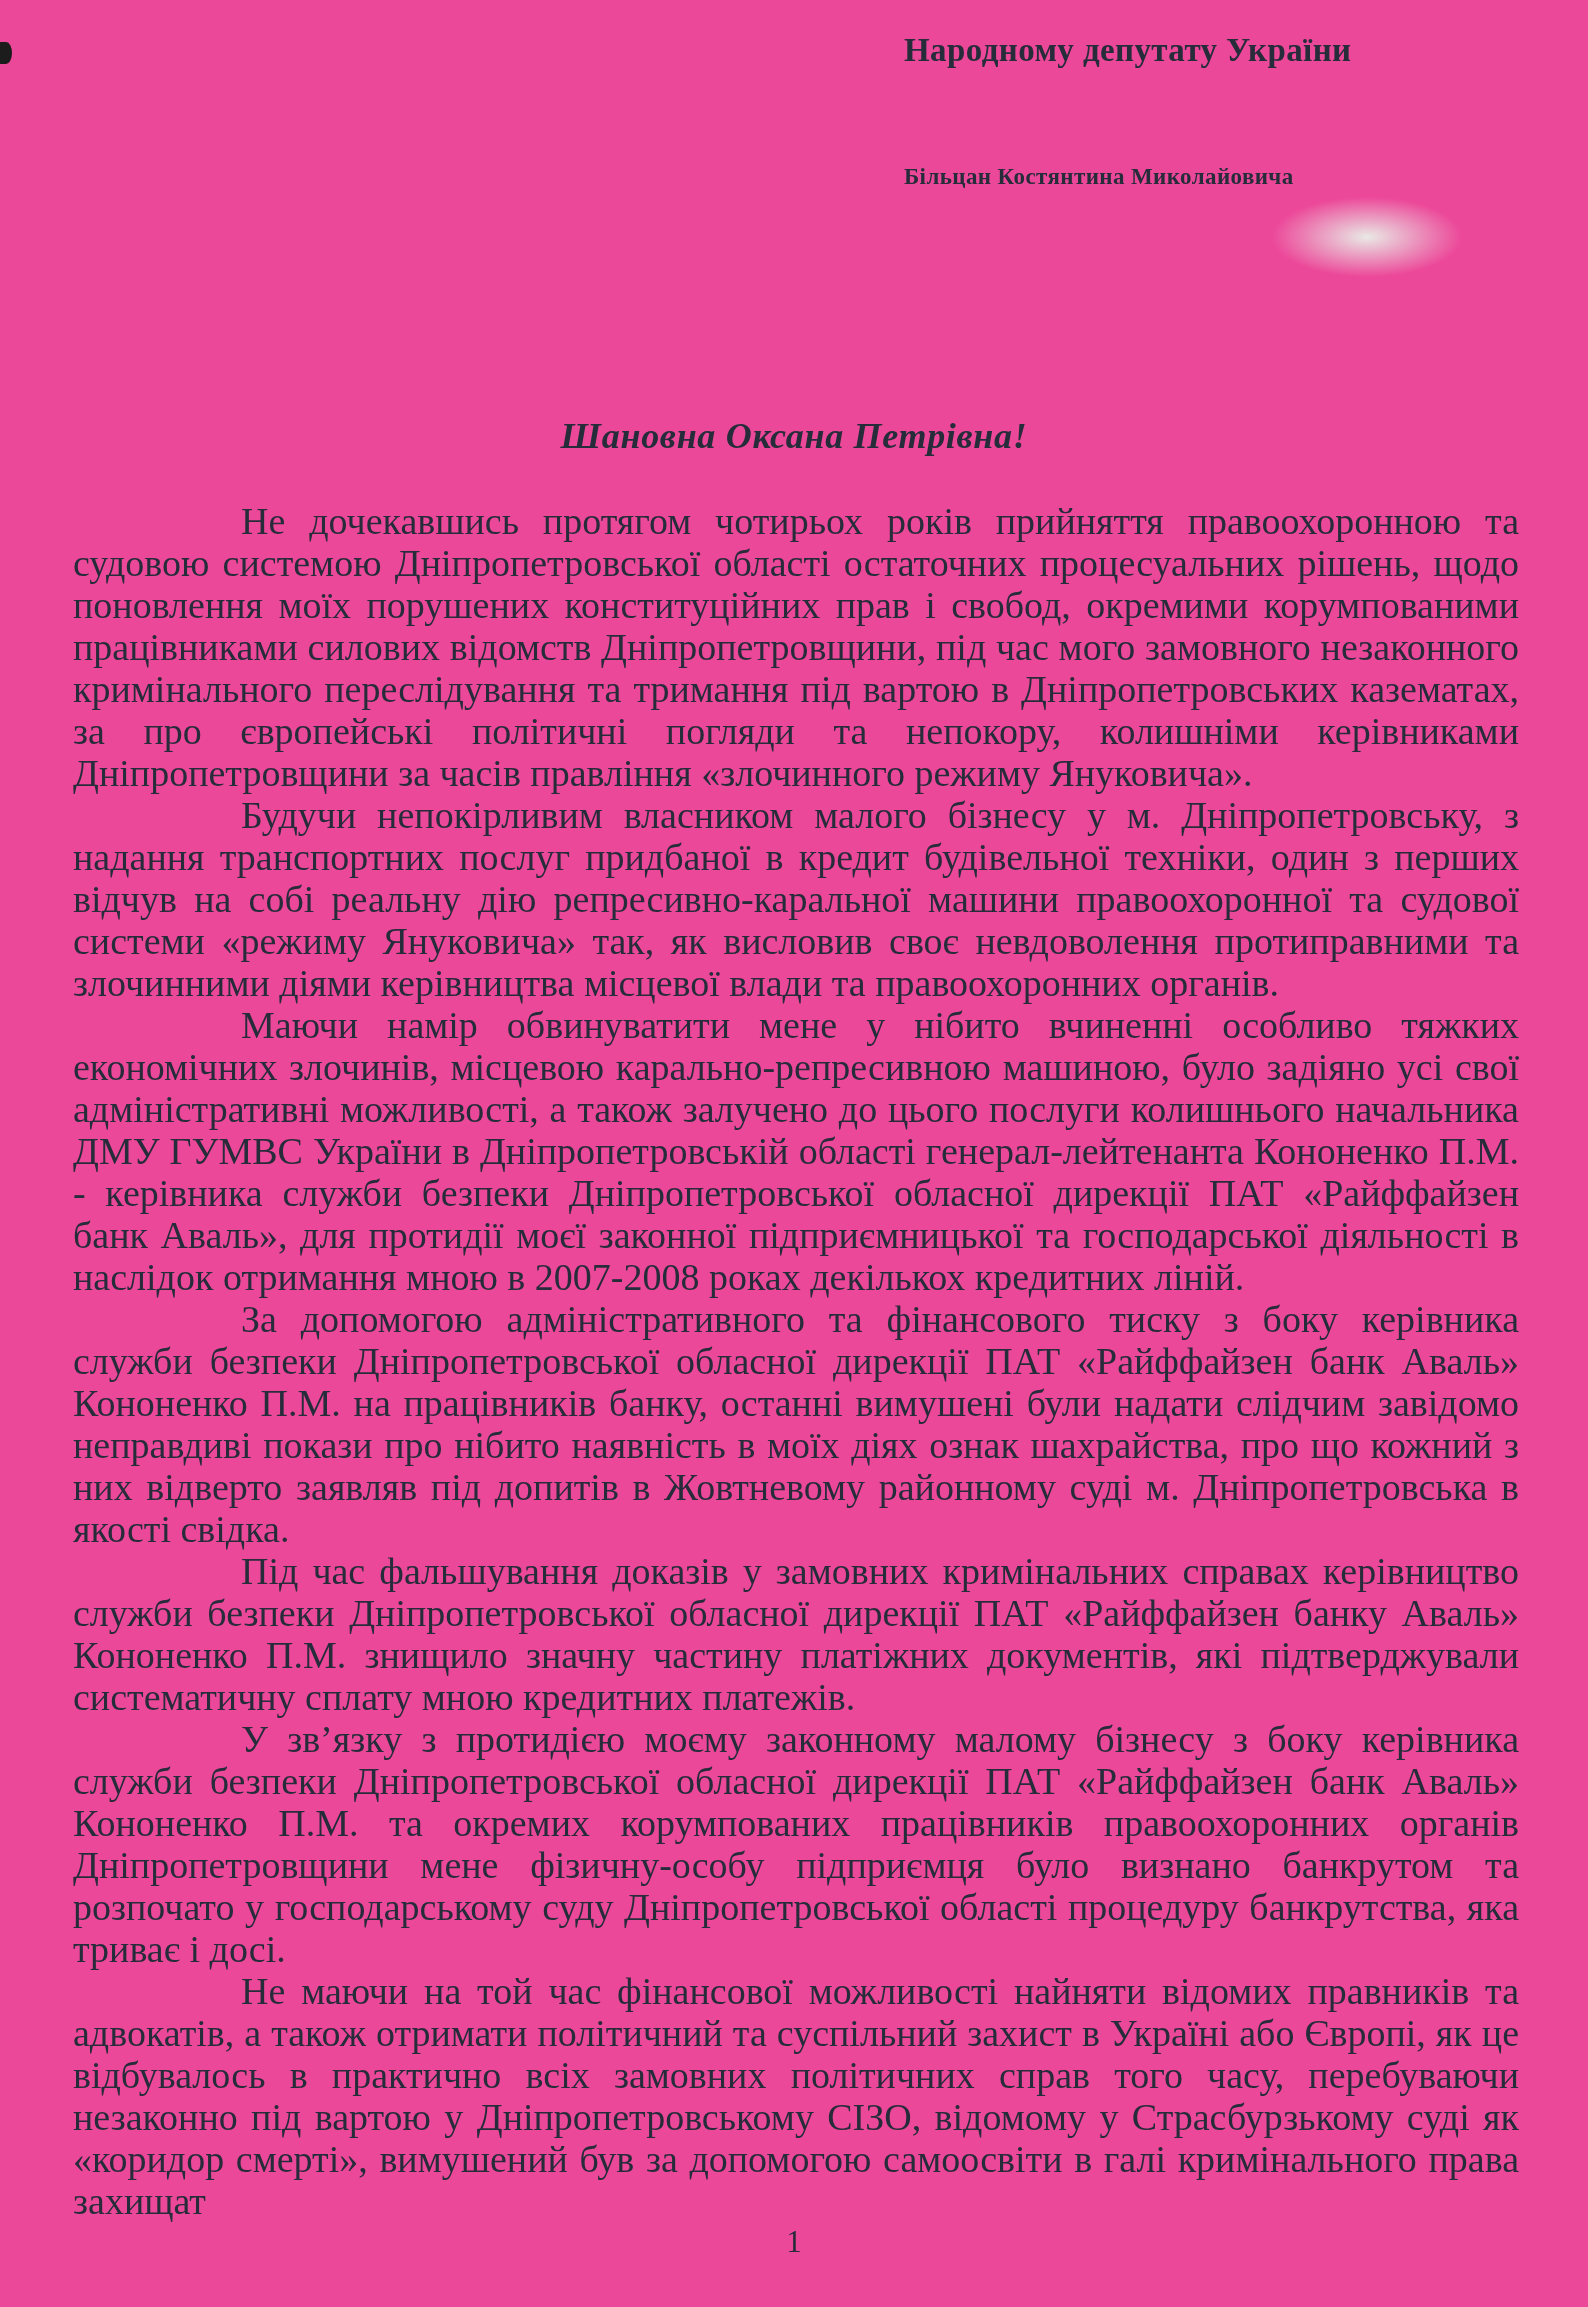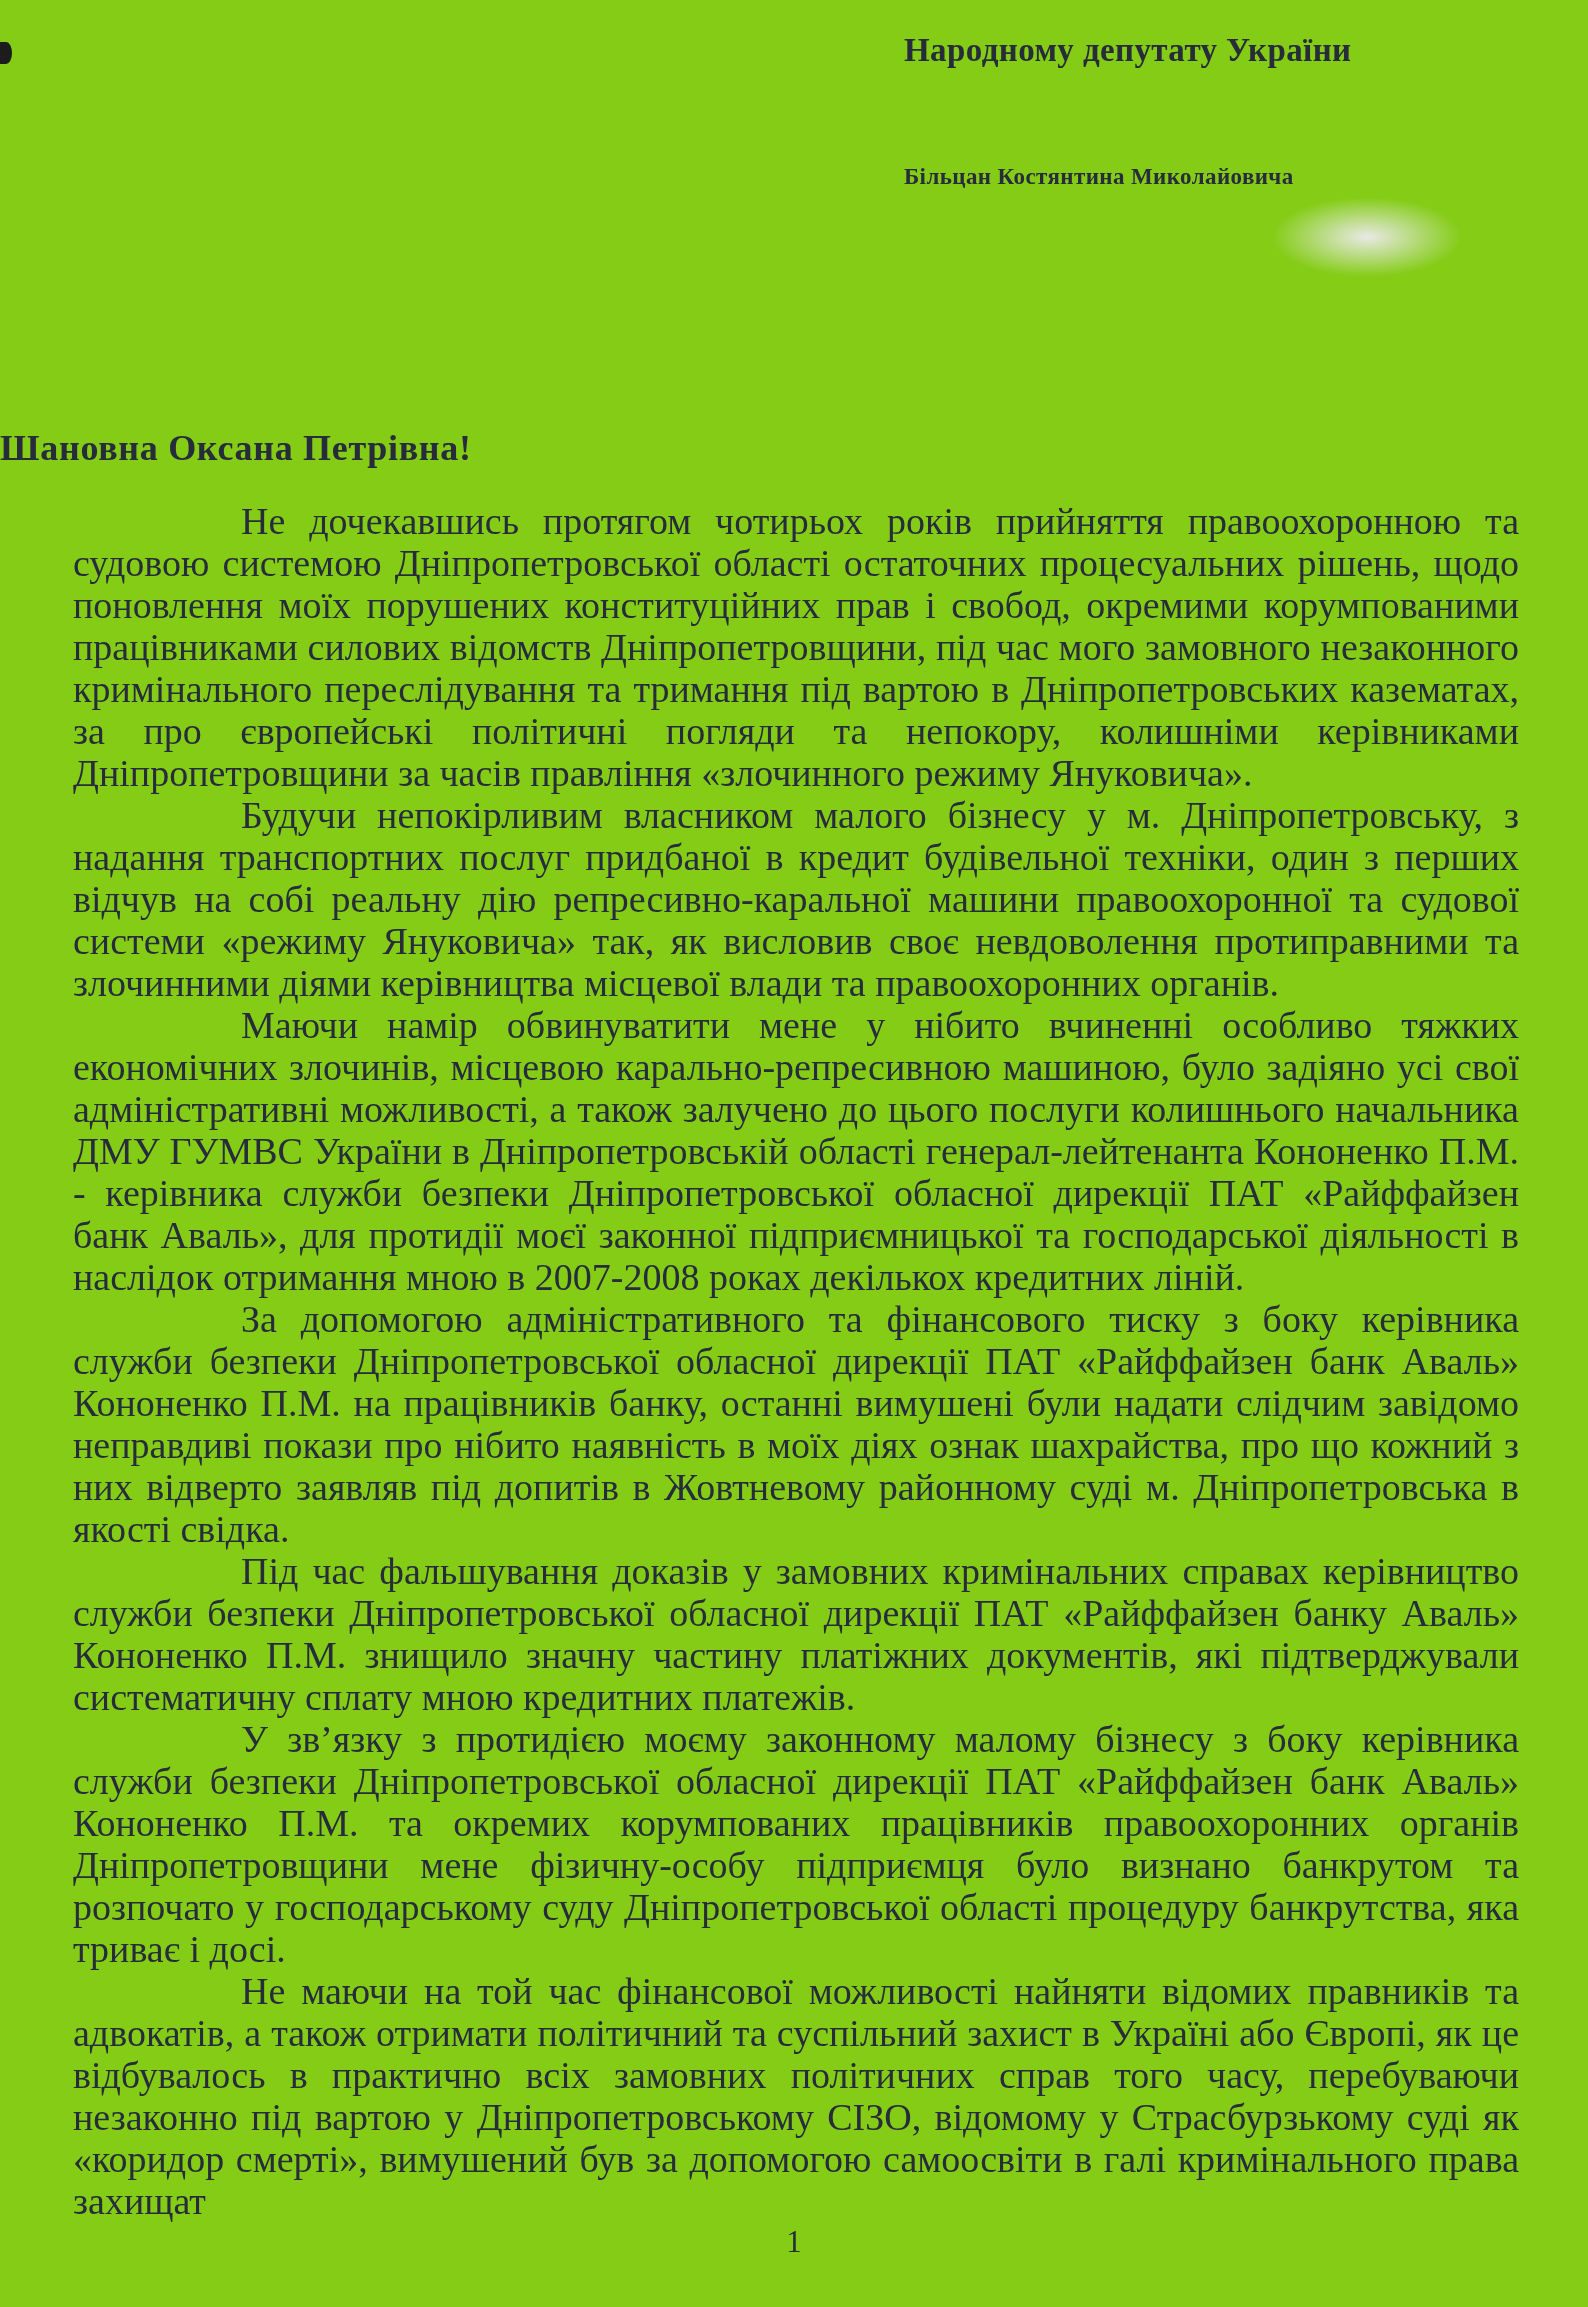--- a/index.html
+++ b/index.html
@@ -4,21 +4,21 @@
 <style>
   html, body {
     margin: 0;
     padding: 0;
     background: #6b6b6b;
   }
   .page {
     position: relative;
     width: 1588px;
     height: 2307px;
-    background: #84cc16;
+    background: #ec4899;
     font-family: "Liberation Serif", serif;
     color: #272c3b;
     overflow: hidden;
   }
   .scan-speck {
     position: absolute;
     left: 0;
     top: 42px;
     width: 11.7px;
     height: 22px;
@@ -48,23 +48,24 @@
     top: 156px;
     font-weight: 700;
     font-size: 23px;
     line-height: 42px;
     letter-spacing: 0.4px;
   }
   .salutation {
     position: absolute;
     left: 0;
     right: 0;
-    top: 427px;
-    text-align: left;
+    top: 415px;
+    text-align: center;
     font-weight: 700;
+    font-style: italic;
     font-size: 36px;
     letter-spacing: 0.7px;
   }
   .body-text {
     position: absolute;
     left: 73px;
     width: 1446px;
     top: 500px;
     font-size: 38px;
     line-height: 42px;

